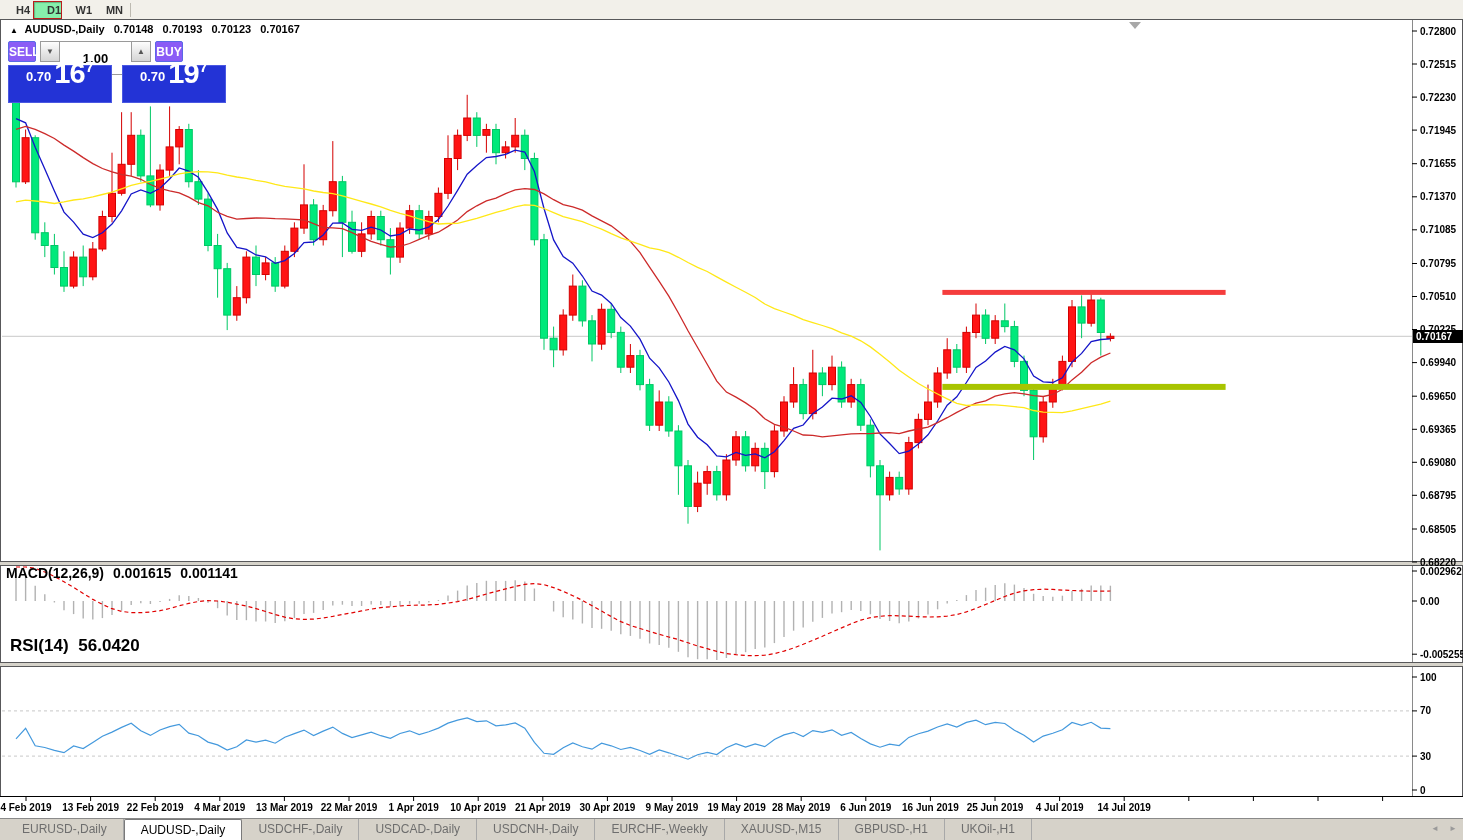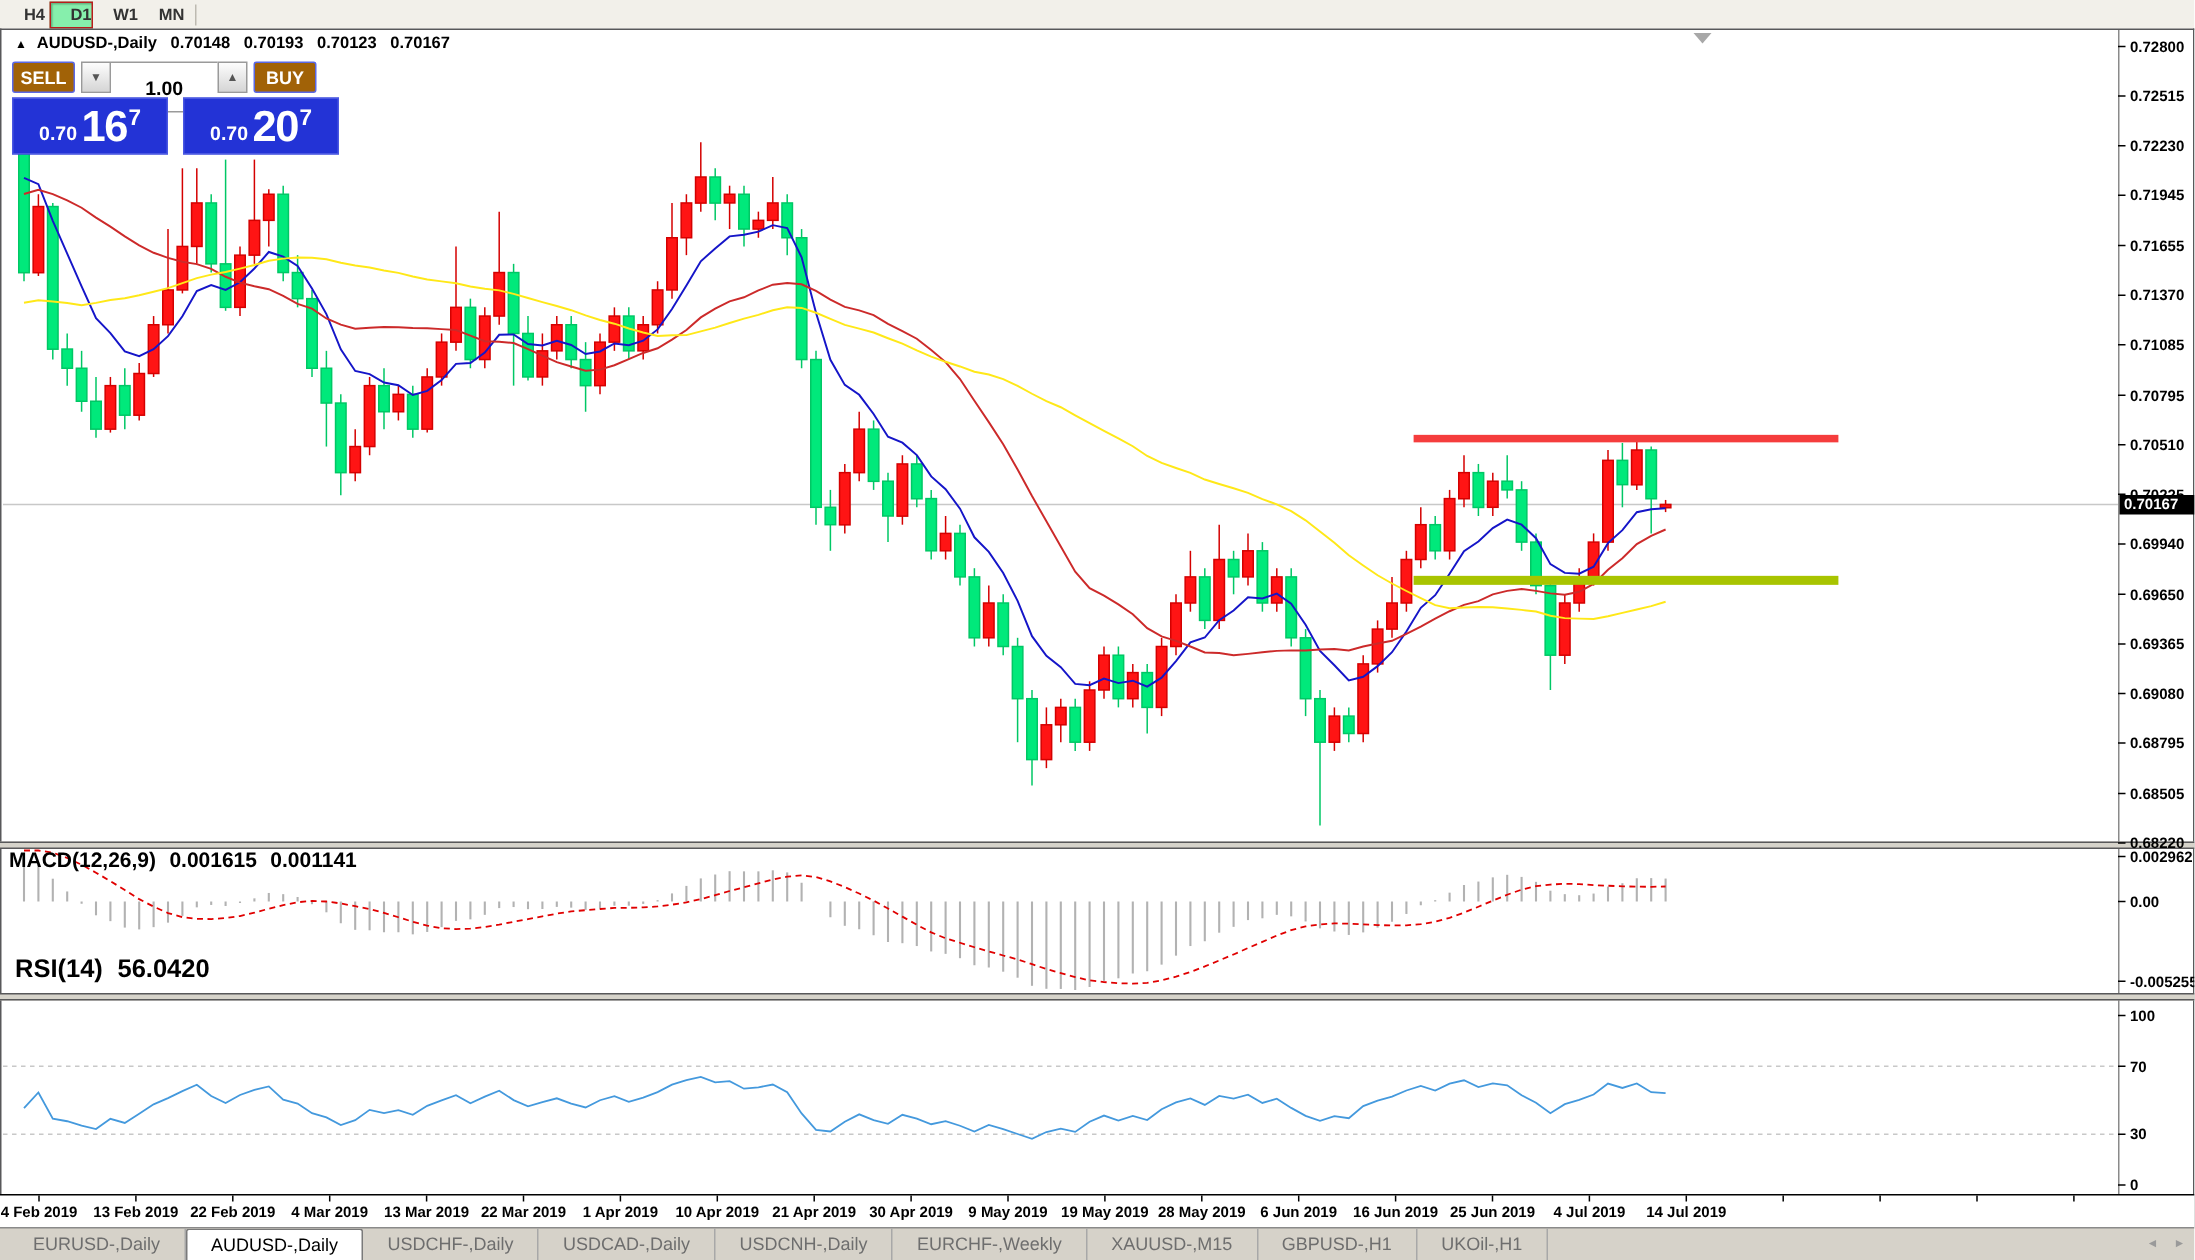--- a/index.html
+++ b/index.html
@@ -35,30 +35,30 @@
   #symbol-header span{margin-right:6px}
   #symbol-header .arrow{font-size:8px;margin-right:4px}
   #macd-label{left:6px;top:565px;font-size:14px;font-weight:700;color:#000}
   #rsi-label{left:10px;top:636px;font-size:17px;font-weight:700;color:#000}
   #macd-label span,#rsi-label span{margin-right:5px}
   #price-tag{left:1413px;width:50px;height:13px;background:#000;color:#fff;
              font-size:10px;font-weight:700;line-height:13px;padding-left:3px;z-index:6;box-sizing:border-box}
   
   #trade-panel{left:8px;top:41px;width:219px;z-index:5}
   .tp-row{display:flex;height:21px}
-  .tp-btn{width:42px;background:#a16207;color:#fff;font-size:12px;font-weight:700;
+  .tp-btn{width:28px;background:#8b5cf6;color:#fff;font-size:12px;font-weight:700;
           text-align:center;line-height:21px;border:1px solid #5a68e6;box-sizing:border-box;border-radius:2px}
   .gap4{width:4px}
   .spin{width:20px;background:linear-gradient(#fdfdfd,#d5d5d5);border:1px solid #9a9a9a;
         color:#555;font-size:8px;text-align:center;line-height:19px;box-sizing:border-box}
   #vol-input{width:71px;border:1px solid #9a9a9a;border-left:0;border-right:0;text-align:center;
              font-family:"Liberation Sans",sans-serif;font-size:13px;font-weight:700;padding:16px;box-sizing:border-box}
   .tp-quotes{display:flex;margin-top:3px}
   .quote{width:104px;height:38px;background:#2333d6;border:1px solid #4a58e2;box-sizing:border-box;
-         color:#fff;display:flex;align-items:flex-end;justify-content:center;padding-bottom:2px}
+         color:#fff;display:flex;align-items:flex-end;justify-content:center;padding-bottom:14px}
   .quote.buy{margin-left:10px}
   .q-small{font-size:13px;font-weight:700;margin:0 3px 4px 0}
   .q-big{font-size:29px;font-weight:700;line-height:1;letter-spacing:-1px}
   .q-sup{font-size:15px;font-weight:700;margin:0 0 13px 1px}
   
   #tabbar{position:absolute;left:0;top:818px;width:1463px;height:38px;background:#d6d2c9;
           border-top:1px solid #8a8a8a;box-sizing:border-box;z-index:4}
   #tabs{display:flex;margin-left:6px;height:21px}
   .tab{font-size:12px;color:#6e6e6e;padding:3px 16px 0;border-right:1px solid #a8a8a8;cursor:default;white-space:nowrap}
   .tab.active{background:#fff;color:#000;border:1px solid #7a7a7a;border-bottom:0;border-radius:2px 2px 0 0}
@@ -581,21 +581,21 @@
     <div class="tp-btn">BUY</div>
   </div>
   <div class="tp-quotes">
     <div class="quote">
       <span class="q-small">0.70</span>
       <span class="q-big">16</span>
       <span class="q-sup">7</span>
     </div>
     <div class="quote buy">
       <span class="q-small">0.70</span>
-      <span class="q-big">20</span>
+      <span class="q-big">19</span>
       <span class="q-sup">7</span>
     </div>
   </div>
 </div>
 
 <div id="macd-label" class="ovl">
   <span>MACD(12,26,9)</span>
   <span>0.001615</span>
   <span>0.001141</span>
 </div>

